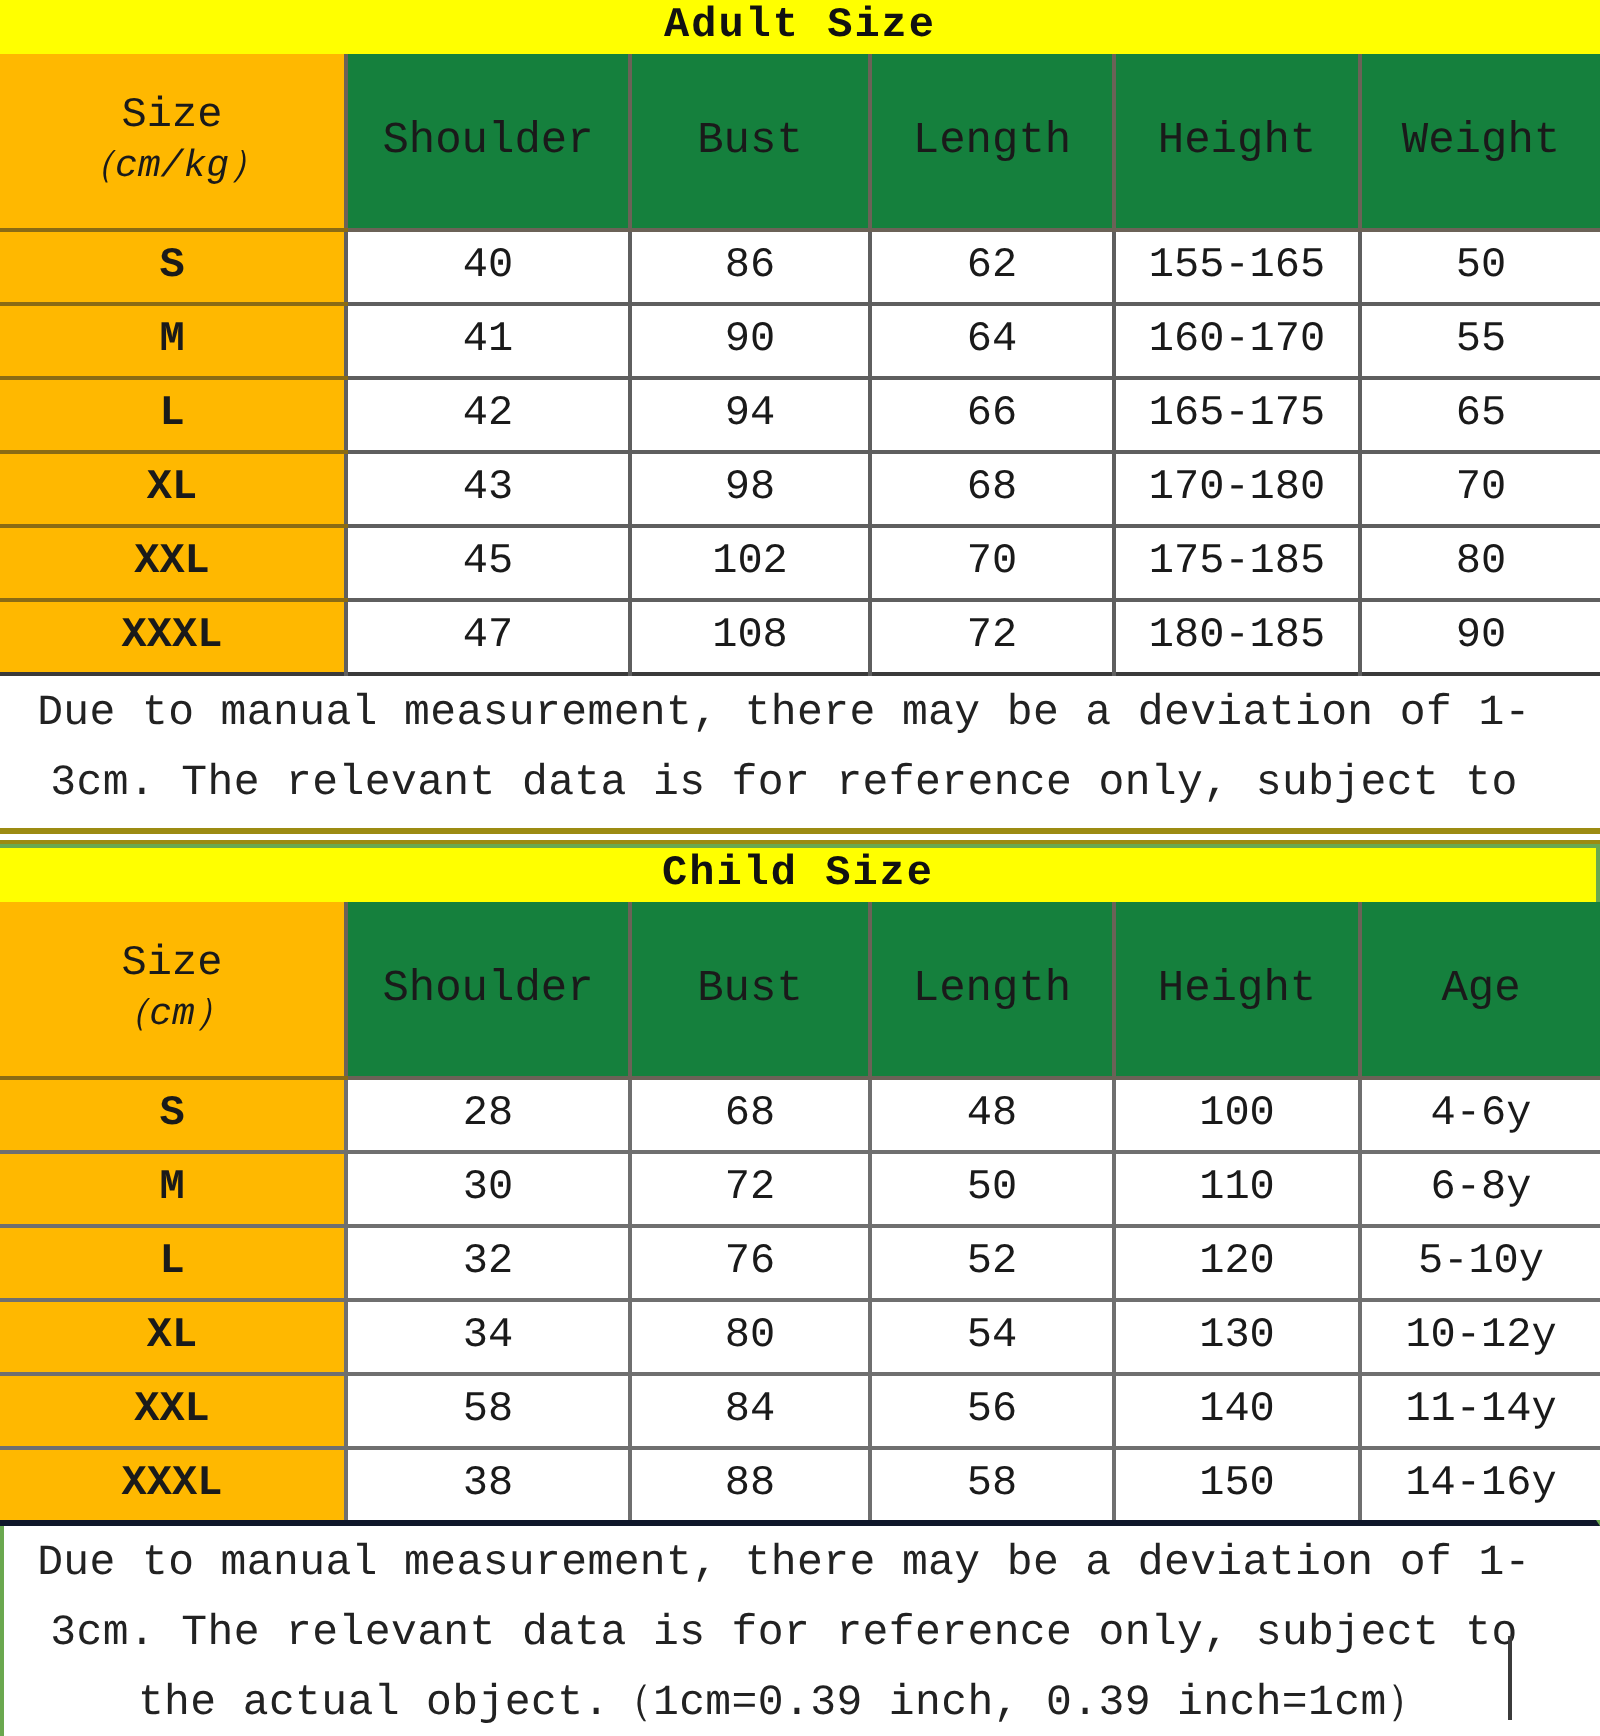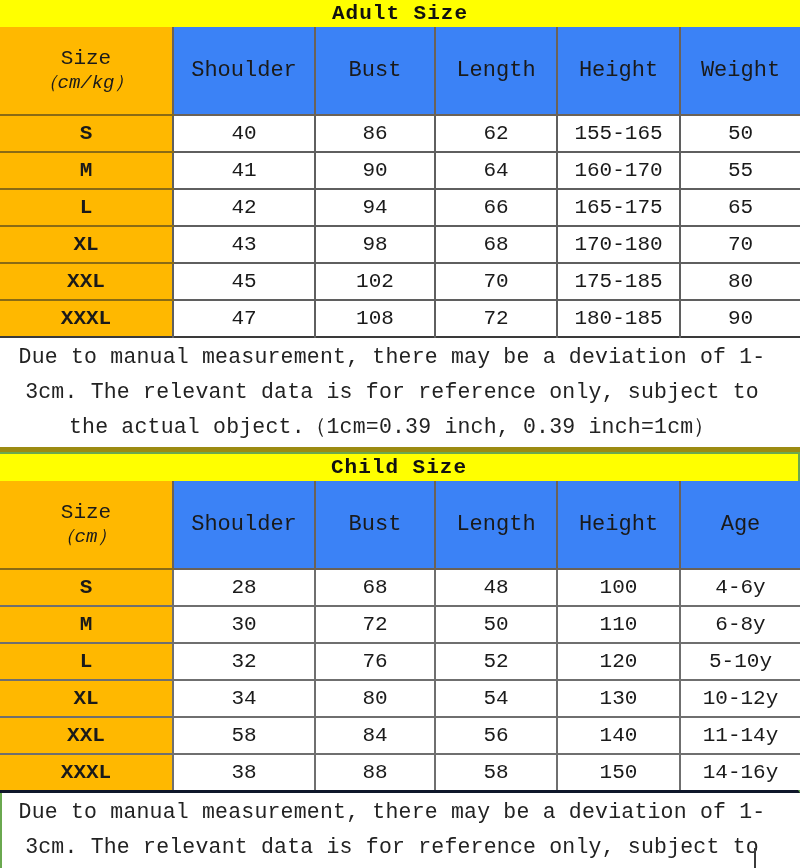--- a/index.html
+++ b/index.html
@@ -54,21 +54,21 @@
   
   col.c-size     { width: 173px; }
   col.c-a        { width: 142px; }
   col.c-b        { width: 120px; }
   col.c-c        { width: 122px; }
   col.c-d        { width: 123px; }
   col.c-e        { width: 120px; }
 
   
   tr.head-row td {
-    background: #3b82f6;
+    background: #15803d;
     height: 87px;
     font-size: 22px;
     border-left: 2px solid #6b6257;
     border-bottom: 2px solid #6b6257;
   }
   tr.head-row td.size-head {
     background: #ffb800;
     border-left: none;
     font-size: 21px;
     line-height: 1.22;
@@ -223,21 +223,20 @@
         <td>72</td>
         <td>180-185</td>
         <td>90</td>
       </tr>
     </tbody>
   </table>
 
   <div class="note note-adult">
     <p>Due to manual measurement, there may be a deviation of 1-</p>
     <p>3cm. The relevant data is for reference only, subject to</p>
-    <p>the actual object.（1cm=0.39 inch, 0.39 inch=1cm）</p>
   </div>
 
   <div class="divider-gap"></div>
 
   <div class="tbl-child-wrap">
     <div class="title-bar">Child Size</div>
 
     <table class="size-table tbl-child">
       <colgroup>
         <col class="c-size">

